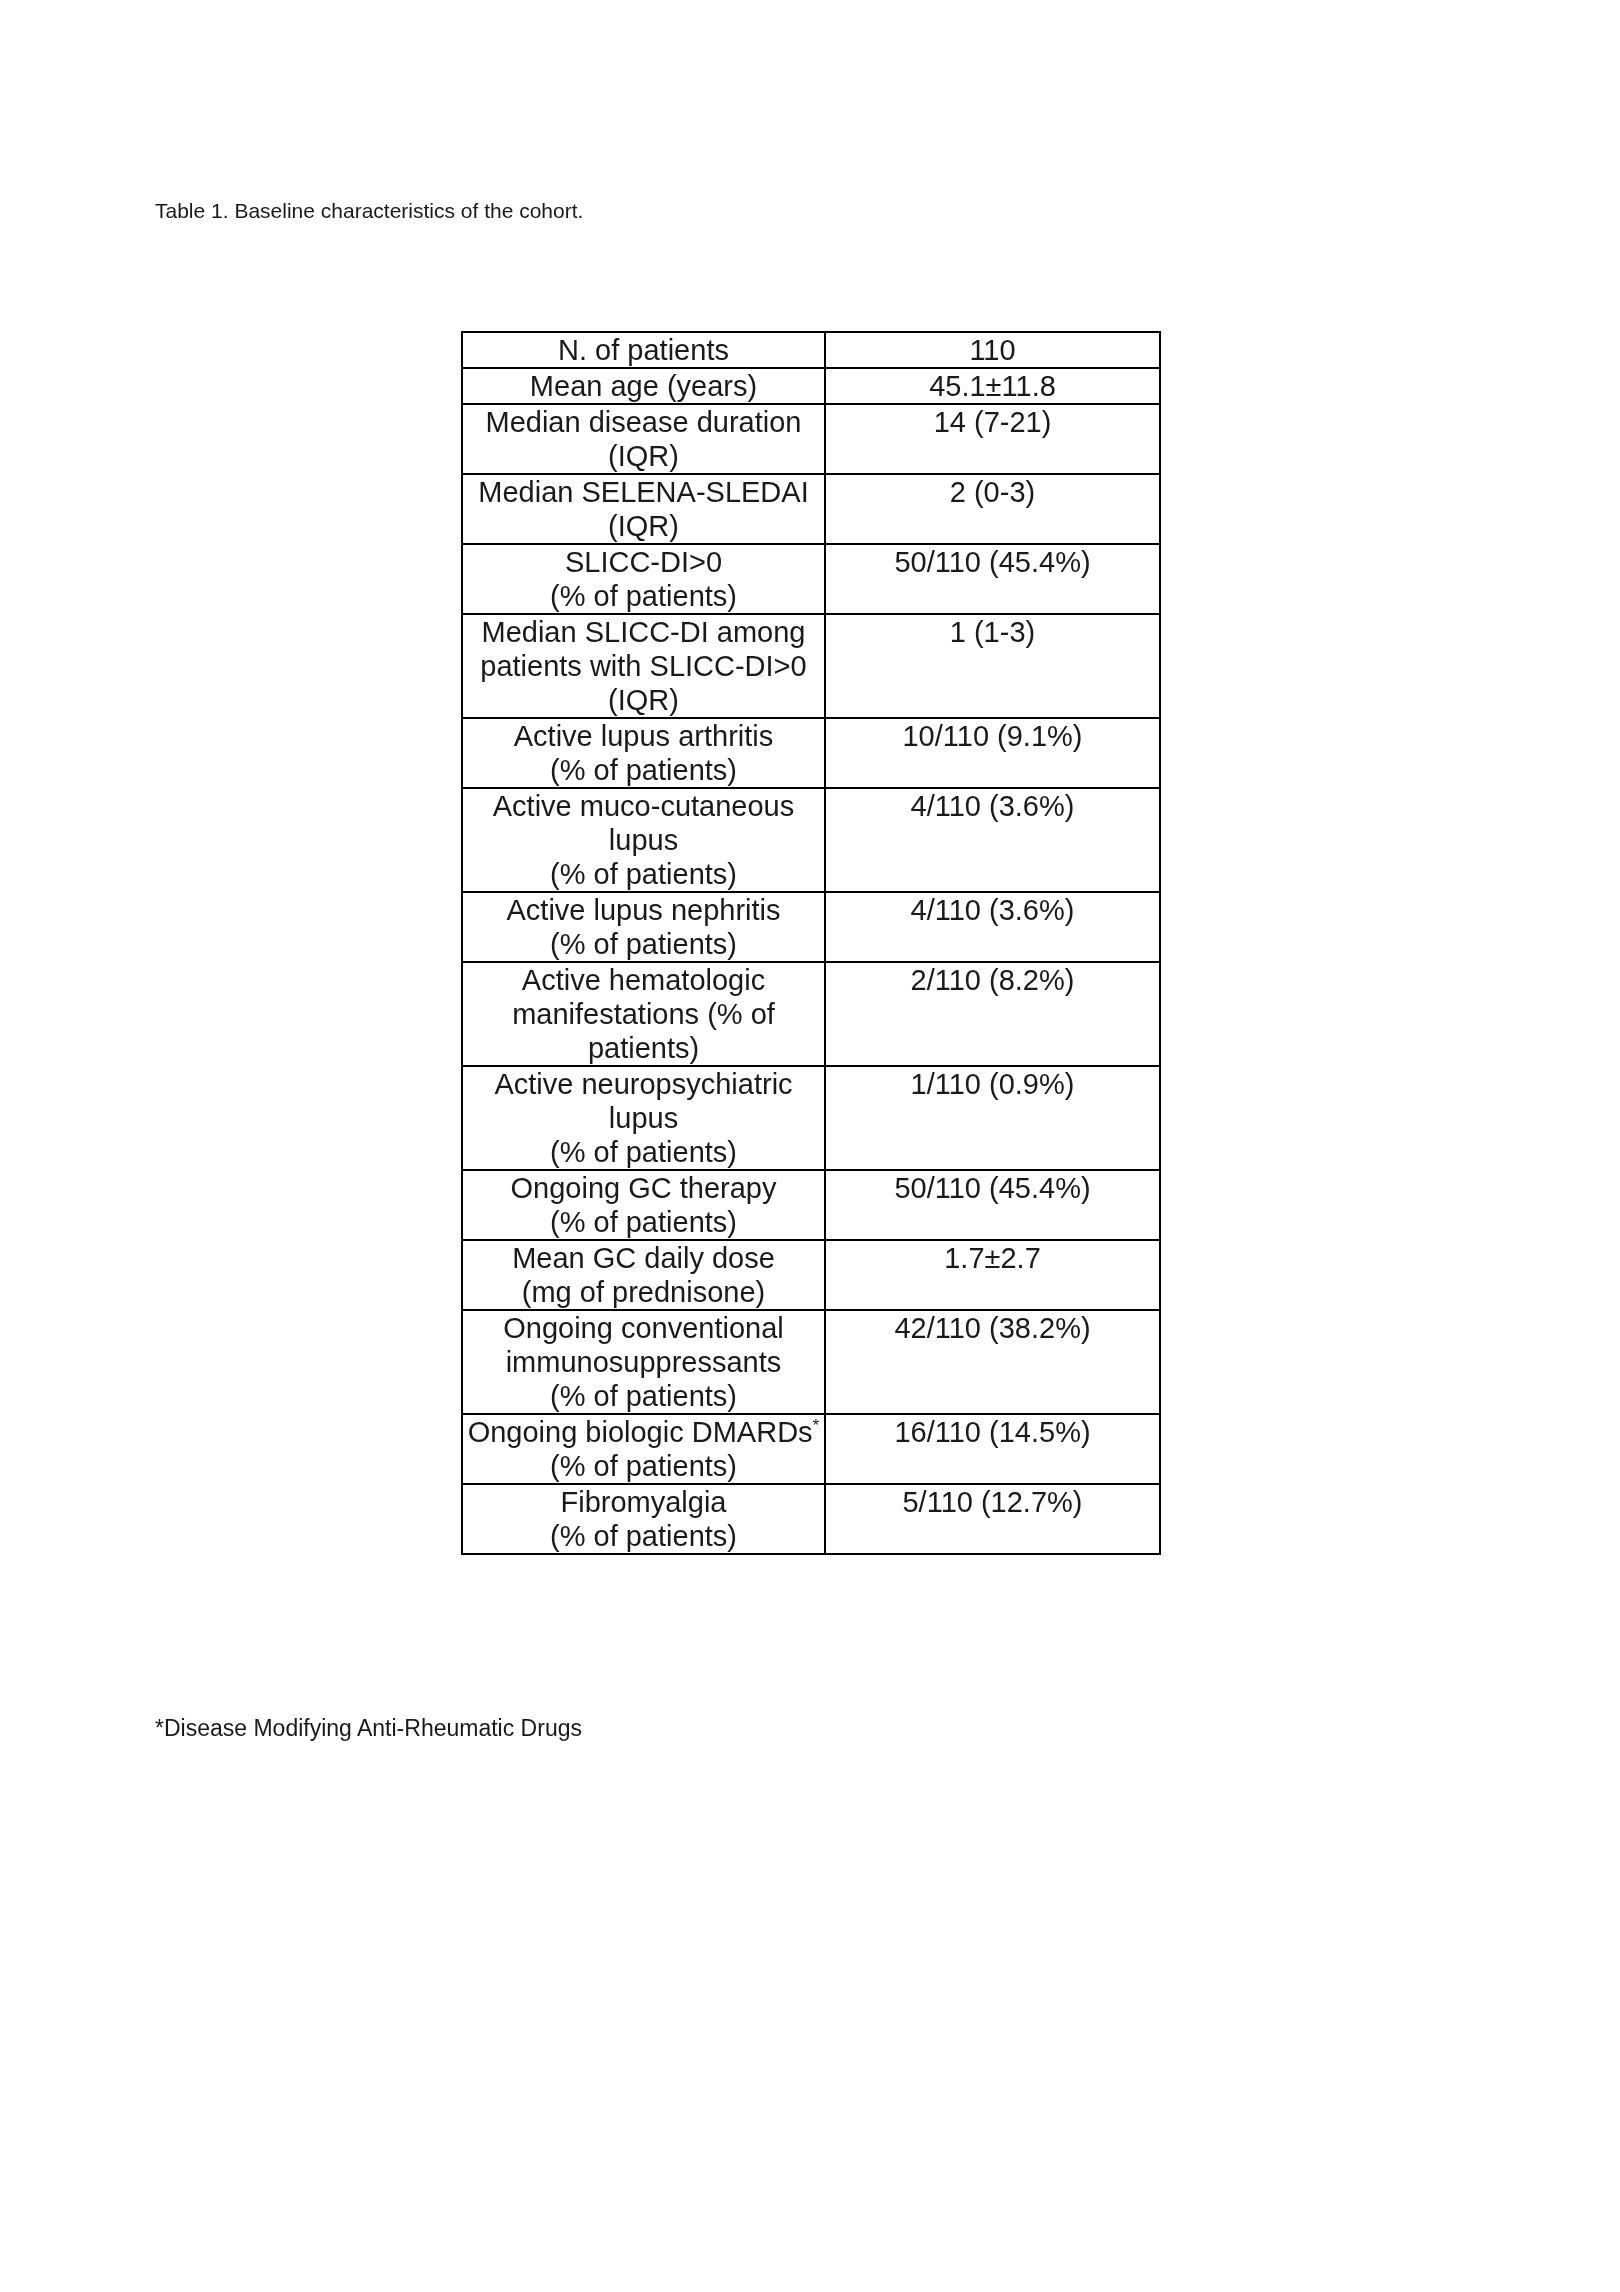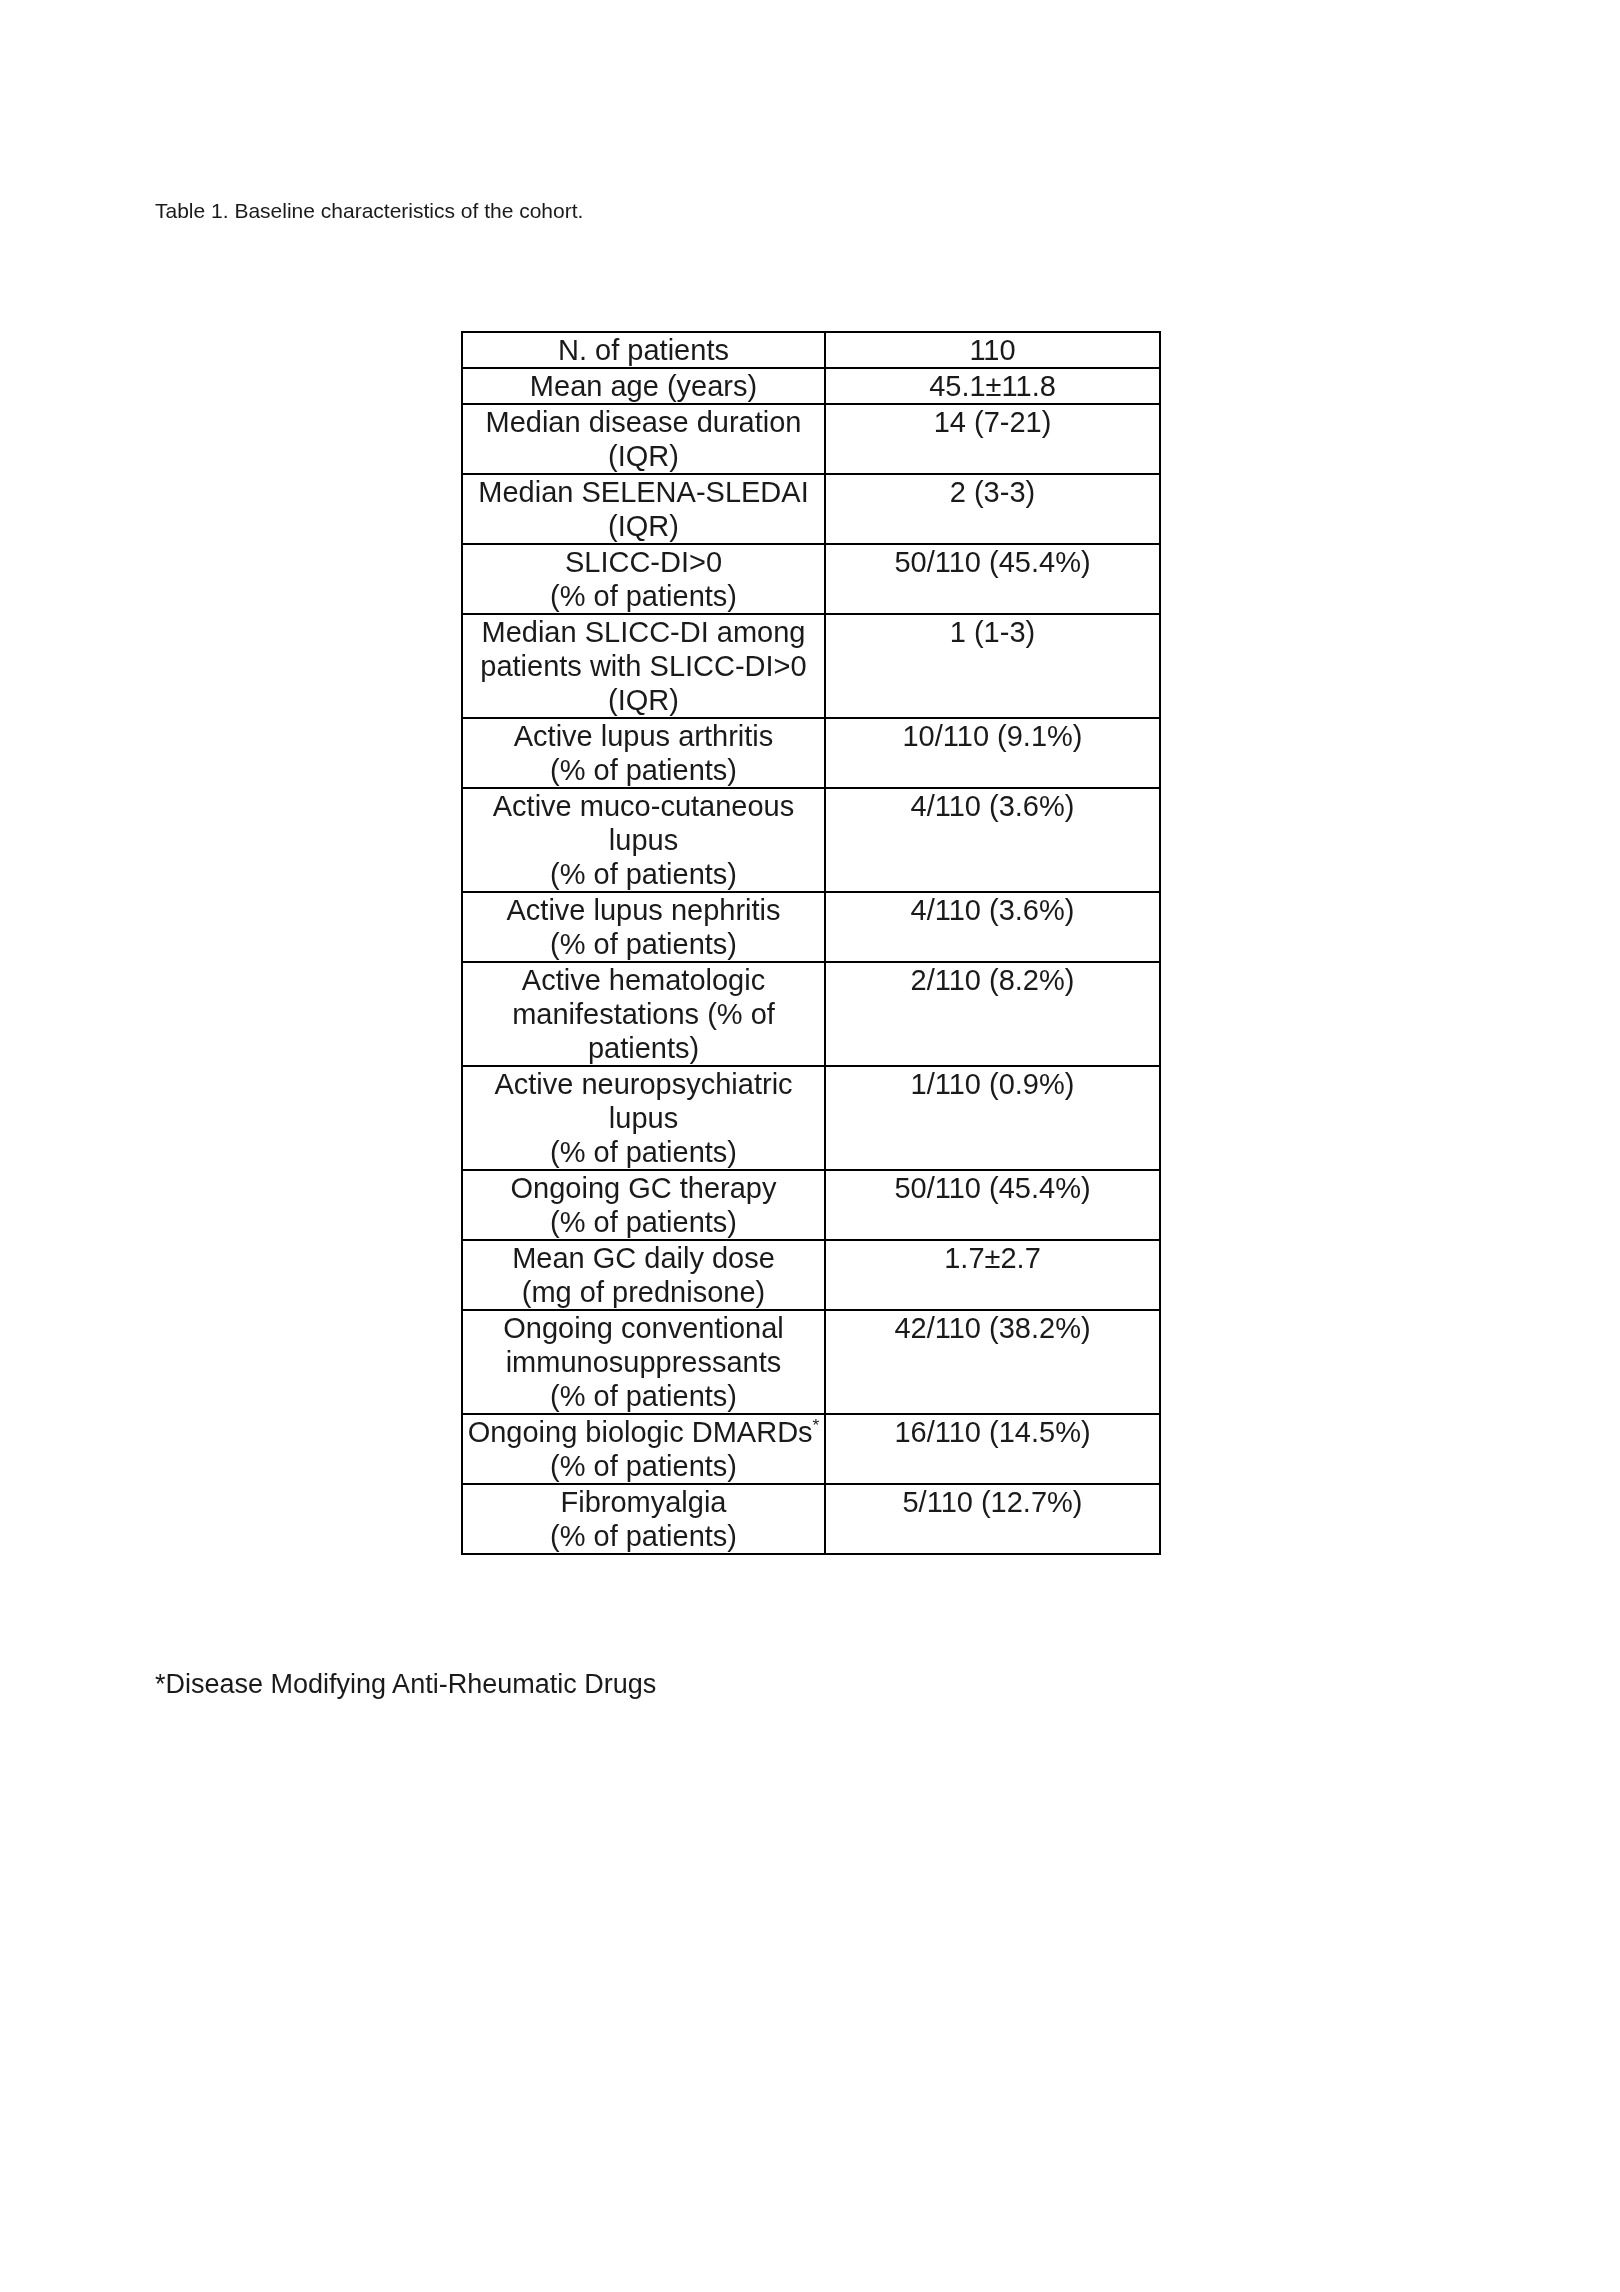--- a/index.html
+++ b/index.html
@@ -40,22 +40,22 @@
     white-space: pre-line;
     overflow: hidden;
   }
   table.char-table sup {
     font-size: 60%;
     line-height: 0;
   }
   .doc-footnote {
     position: absolute;
     left: 155px;
-    top: 1672px;
-    font-size: 27px;
+    top: 1716px;
+    font-size: 23px;
     line-height: 25.5px;
     white-space: pre-line;
   }
 </style>
 </head>
 <body>
 
 <div class="doc-title">Table 1. Baseline characteristics of the cohort.</div>
 
 <table class="char-table">
@@ -73,21 +73,21 @@
       <td>45.1±11.8</td>
     </tr>
     <tr>
       <td>Median disease duration
 (IQR)</td>
       <td>14 (7-21)</td>
     </tr>
     <tr>
       <td>Median SELENA-SLEDAI
 (IQR)</td>
-      <td>2 (3-3)</td>
+      <td>2 (0-3)</td>
     </tr>
     <tr>
       <td>SLICC-DI&gt;0
 (% of patients)</td>
       <td>50/110 (45.4%)</td>
     </tr>
     <tr>
       <td>Median SLICC-DI among
 patients with SLICC-DI&gt;0
 (IQR)</td>

